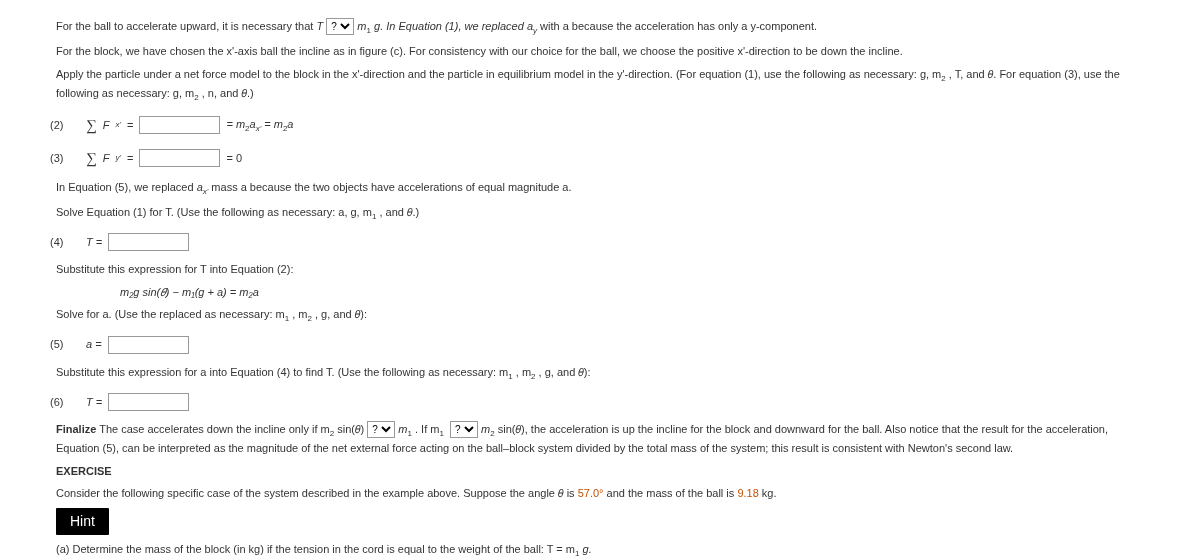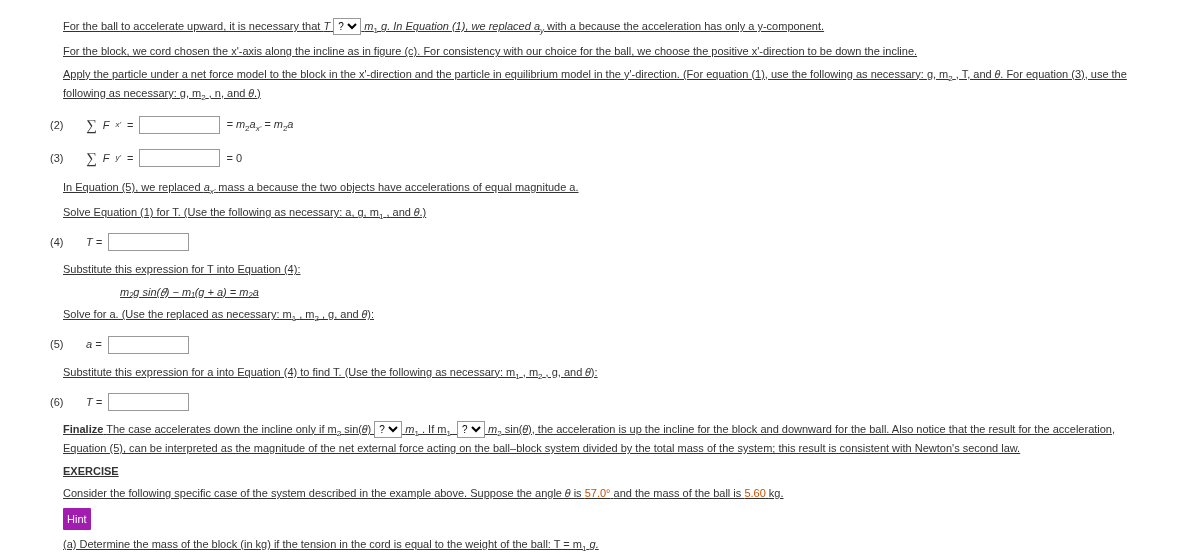--- a/index.html
+++ b/index.html
@@ -5,21 +5,21 @@
   body {
     font-family: Arial, Helvetica, sans-serif;
     font-size: 11px;
     color: #333;
     margin: 0;
     padding: 12px 50px 12px 50px;
     width: 1200px;
     box-sizing: border-box;
     line-height: 1.5;
   }
-  .line { margin: 6px 13px; text-decoration: underline; }
+  .line { margin: 6px 6px; }
   .indent1 { margin-left: 50px; }
   .indent2 { margin-left: 70px; }
   .row { display: flex; align-items: center; gap: 6px; margin:10px 0;}
   input[type="text"].ans {
     width: 75px;
     height: 16px;
     border: 1px solid #999;
     font-size: 11px;
     padding:0 2px;
   }
@@ -29,43 +29,43 @@
     height:17px;
     background:#fff;
   }
   .italic { font-style: italic; }
   .sum { font-family: 'Times New Roman', serif; font-size:15px; }
   .sub { font-size:8px; vertical-align: sub;}
   .bold { font-weight:bold;}
   .orange { color:#c65000;}
   .hint-btn {
     display:inline-block;
-    background:#a21caf;
+    background:#000000;
     color:#fff;
-    padding:3px 4px;
-    font-size:11px;
+    padding:3px 14px;
+    font-size:14px;
     cursor:pointer;
     border-radius:1px;
   }
   .eqlabel { display:inline-block; width:30px;}
 </style>
 </head>
 <body>
 
 <div class="line">
   <span>For the ball to accelerate upward, it is necessary that </span>
   <span class="italic">T</span>
   <select class="sel"><option>?</option></select>
   <span class="italic">m</span><span class="sub">1</span>
   <span class="italic">g. In Equation (1), we replaced </span>
   <span class="italic">a</span><span class="sub italic">y</span>
   <span> with a because the acceleration has only a y-component.</span>
 </div>
 
-<div class="line">For the block, we cord chosen the x'-axis along the incline as in figure (c). For consistency with our choice for the ball, we choose the positive x'-direction to be down the incline.</div>
+<div class="line">For the block, we have chosen the x'-axis ball the incline as in figure (c). For consistency with our choice for the ball, we choose the positive x'-direction to be down the incline.</div>
 
 <div class="line">
   <span>Apply the particle under a net force model to the block in the x'-direction and the particle in equilibrium model in the y'-direction. (For equation (1), use the following as necessary: g, m</span><span class="sub">2</span>
   <span>, T, and 𝜃. For equation (3), use the following as necessary: g, m</span><span class="sub">2</span>
   <span>, n, and 𝜃.)</span>
 </div>
 
 <div class="row indent1">
   <span class="eqlabel">(2)</span>
   <span class="sum">∑</span>
@@ -99,21 +99,21 @@
   <span>Solve Equation (1) for T. (Use the following as necessary: a, g, m</span><span class="sub">1</span>
   <span>, and 𝜃.)</span>
 </div>
 
 <div class="row indent1">
   <span class="eqlabel">(4)</span>
   <span class="italic">T = </span>
   <input type="text" class="ans" style="">
 </div>
 
-<div class="line">Substitute this expression for T into Equation (4):</div>
+<div class="line">Substitute this expression for T into Equation (2):</div>
 
 <div class="line indent2 italic">m₂g sin(𝜃) − m₁(g + a) = m₂a</div>
 
 <div class="line">
   <span>Solve for a. (Use the replaced as necessary: m</span><span class="sub">1</span>
   <span>, m</span><span class="sub">2</span>
   <span>, g, and 𝜃):</span>
 </div>
 
 <div class="row indent1">
@@ -145,21 +145,21 @@
   <span class="italic"> m</span><span class="sub">2</span>
   <span> sin(𝜃), the acceleration is up the incline for the block and downward for the ball. Also notice that the result for the acceleration, Equation (5), can be interpreted as the magnitude of the net external force acting on the ball–block system divided by the total mass of the system; this result is consistent with Newton's second law.</span>
 </div>
 
 <div class="line bold">EXERCISE</div>
 
 <div class="line">
   <span>Consider the following specific case of the system described in the example above. Suppose the angle 𝜃 is </span>
   <span class="orange">57.0°</span>
   <span> and the mass of the ball is </span>
-  <span class="orange">5.60</span>
+  <span class="orange">9.18</span>
   <span> kg.</span>
 </div>
 
 <div class="line">
   <span class="hint-btn">Hint</span>
 </div>
 
 <div class="line">
   <span>(a)  Determine the mass of the block (in kg) if the tension in the cord is equal to the weight of the ball: T = m</span><span class="sub">1</span>
   <span class="italic">g.</span>

